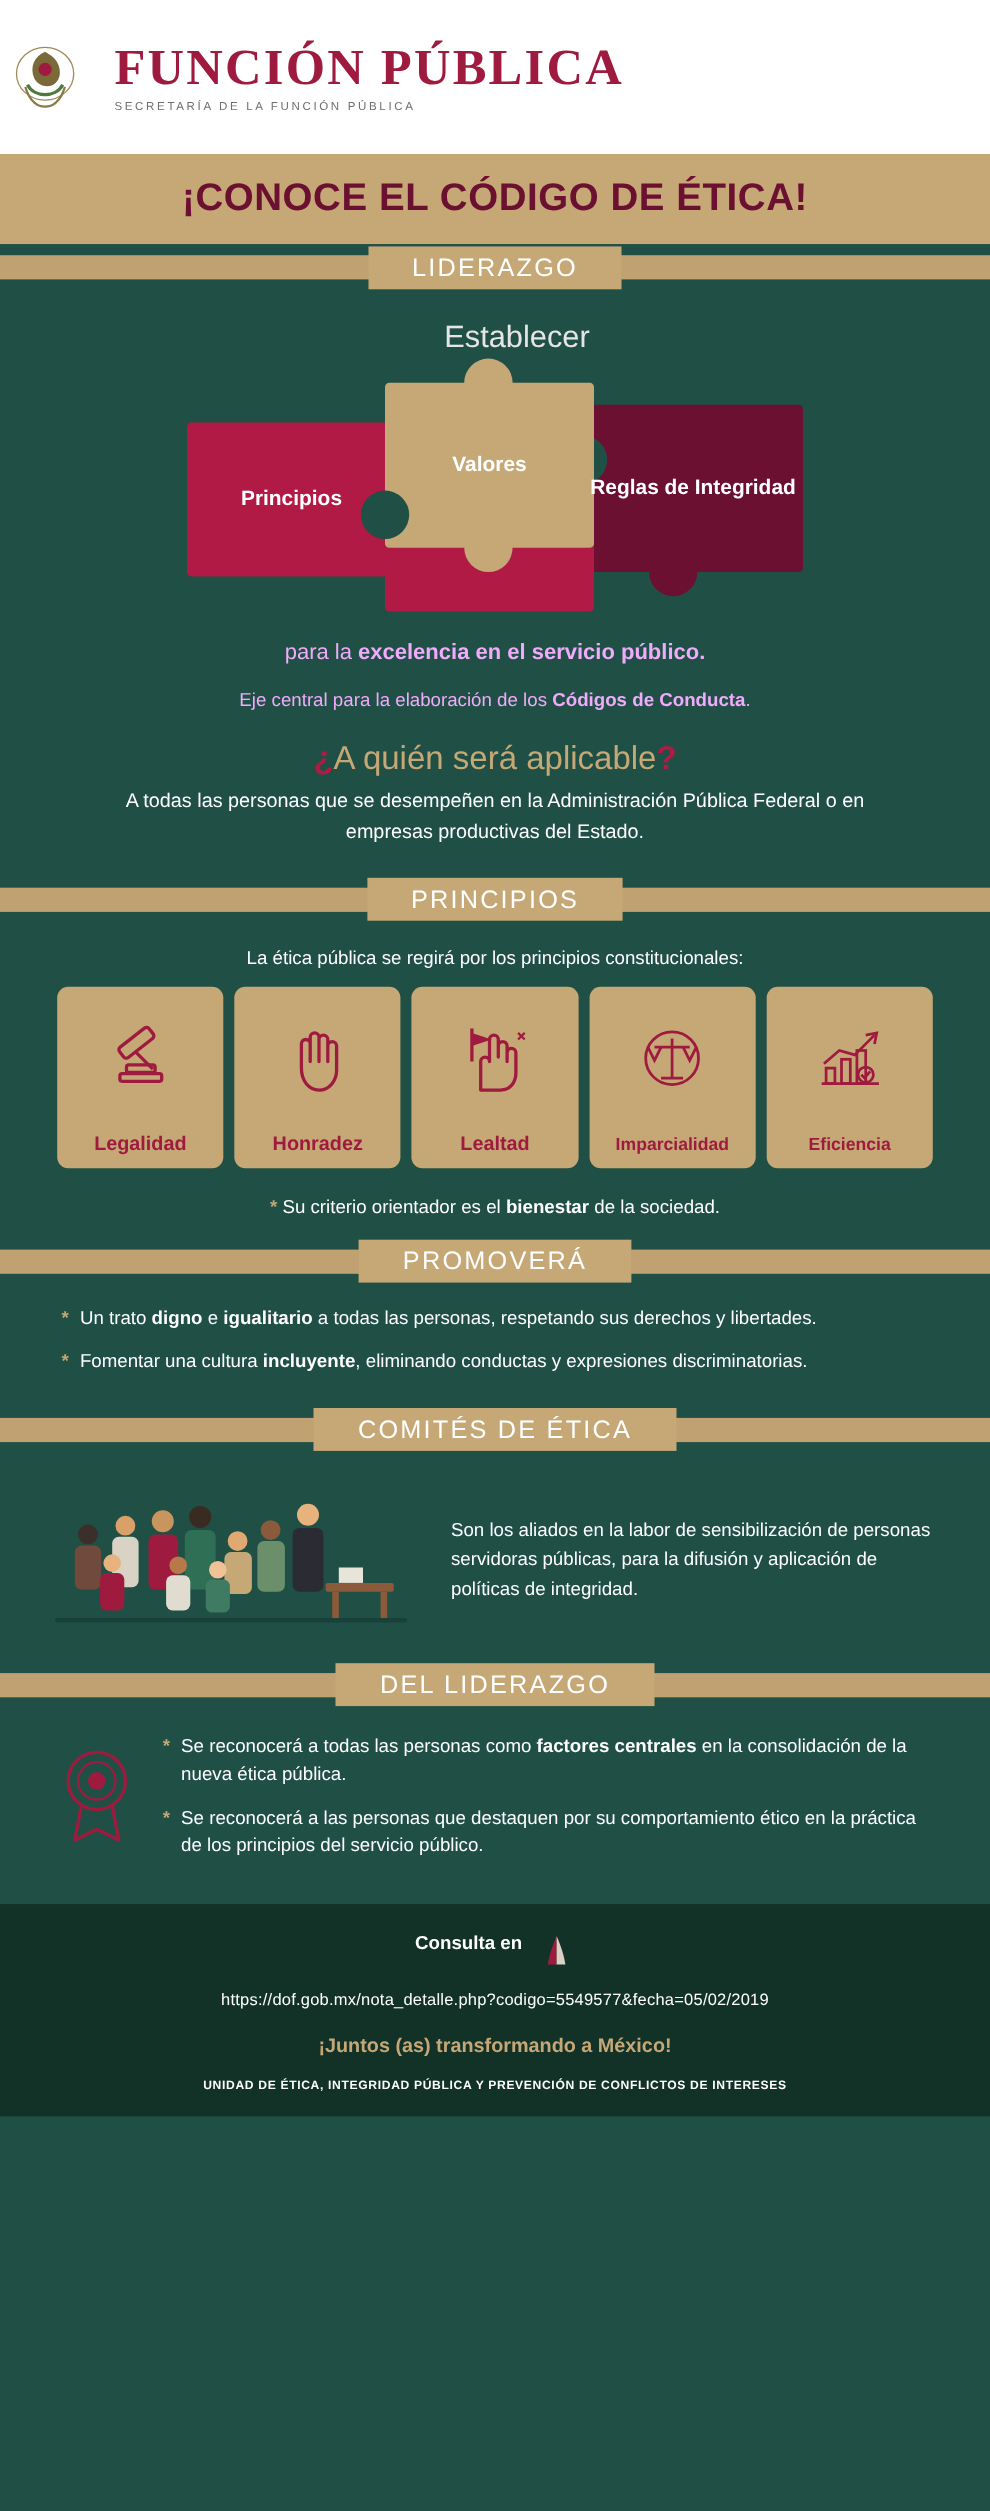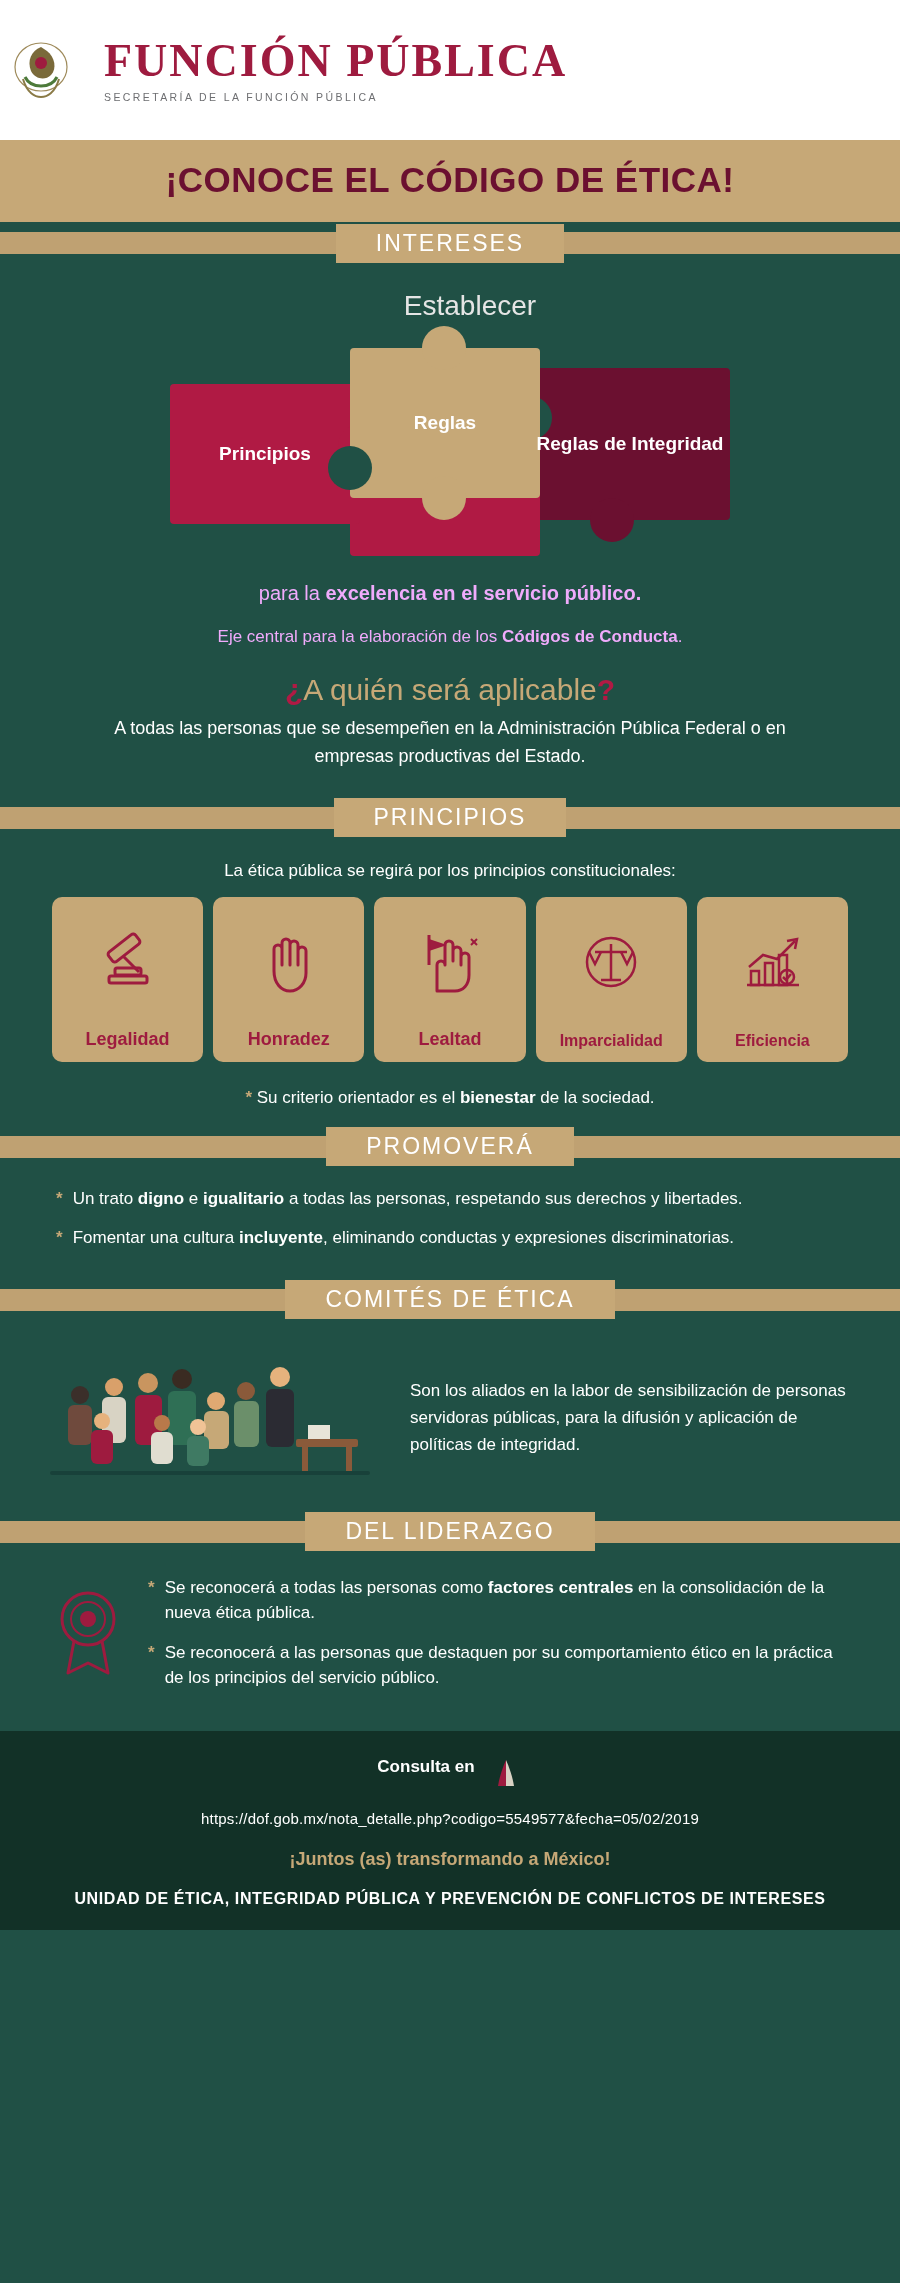--- a/index.html
+++ b/index.html
@@ -200,21 +200,21 @@
     color:#ffffff;font-size:17px;font-weight:bold;
     display:flex;align-items:flex-start;justify-content:center;gap:14px;
   }
   .url{
     color:#ffffff;font-size:15px;margin-top:14px;letter-spacing:.2px;
   }
   .juntos{
     color:#c6a877;font-size:18px;font-weight:bold;margin-top:22px;
   }
   .unidad{
-    color:#ffffff;font-size:16px;font-weight:bold;letter-spacing:.6px;margin-top:20px;
+    color:#ffffff;font-size:11px;font-weight:bold;letter-spacing:.6px;margin-top:20px;
   }
   b{font-weight:bold;}
 </style>
 </head>
 <body>
 
 <div class="page">
 
   <div class="header">
     <div class="emblem">
@@ -231,21 +231,21 @@
       <div class="brand-sub">SECRETARÍA DE LA FUNCIÓN PÚBLICA</div>
     </div>
   </div>
 
   <div class="title-band">
     <h1>¡CONOCE EL CÓDIGO DE ÉTICA!</h1>
   </div>
 
   <div class="bar-wrap">
     <div class="bar-inner">
-      <span>INTERESES</span>
+      <span>LIDERAZGO</span>
     </div>
   </div>
 
   <div class="section">
     <div class="establecer">Establecer</div>
 
     <div class="puzzle">
       <div class="pz pz-right">
         <div class="holeL"></div>
         <div class="knobB"></div>
@@ -253,21 +253,21 @@
       </div>
       <div class="pz pz-low"></div>
       <div class="pz pz-left">
         <div class="knobR"></div>
         <div class="pz-label lbl-principios">Principios</div>
       </div>
       <div class="pz pz-mid">
         <div class="knobT"></div>
         <div class="holeL"></div>
         <div class="knobB"></div>
-        <div class="pz-label lbl-valores">Reglas</div>
+        <div class="pz-label lbl-valores">Valores</div>
       </div>
     </div>
 
     <div class="center-text t-excelencia">
       <span>para la </span><b>excelencia en el servicio público.</b>
     </div>
 
     <div class="center-text t-eje">
       <span>Eje central para la elaboración de los </span><b>Códigos de Conducta</b><span>.</span>
     </div>

